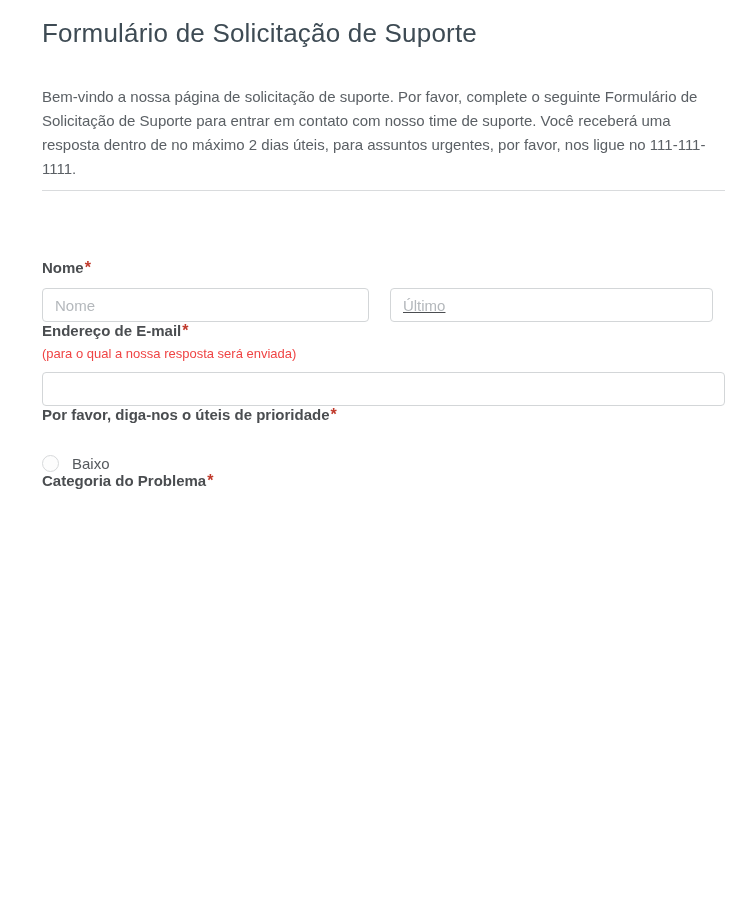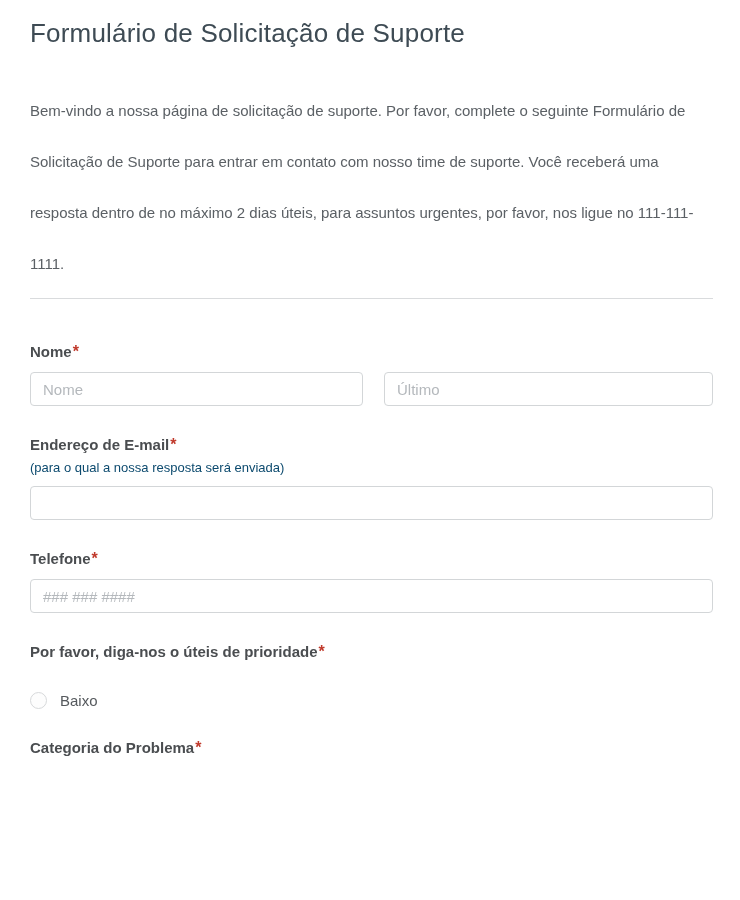--- a/index.html
+++ b/index.html
@@ -6,78 +6,78 @@
   html, body {
     width: 740px;
     height: 900px;
     background: #ffffff;
     font-family: "Liberation Sans", "DejaVu Sans", sans-serif;
     overflow: hidden;
   }
   .page {
     width: 740px;
     height: 900px;
-    padding: 16px 27px 0 30px;
+    padding: 16px 27px 0 42px;
   }
   .page-title {
     font-size: 26px;
     font-weight: 400;
     color: #3e4b54;
     letter-spacing: 0.2px;
     margin-top: 2px;
   }
   .intro {
     margin-top: 36px;
     font-size: 15px;
-    line-height: 51px;
+    line-height: 24px;
     color: #5b6065;
     max-width: 690px;
   }
   .divider {
     border: none;
     border-top: 1px solid #d9dbdd;
     margin-top: 9px;
     width: 683px;
   }
-  .field-group { margin-top: 30px; }
-  .field-group.first { margin-top: 44px; }
+  .field-group { }
+  .field-group.first { margin-top: 68px; }
   .field-label {
     font-size: 15px;
     font-weight: 700;
     color: #4a4d50;
   }
   .required {
     color: #c0392b;
     font-weight: 700;
     margin-left: 1px;
   }
   .sub-label {
     font-size: 13px;
-    color: #0c4a6e;
+    color: #ef4444;
     margin-top: 6px;
   }
   .inputs-row {
     display: flex;
     gap: 21px;
     margin-top: 11px;
   }
   input[type="text"] {
     height: 34px;
     border: 1px solid #d3d6d8;
     border-radius: 4px;
     padding: 0 12px;
     font-size: 15px;
     color: #4a4d50;
     font-family: "Liberation Sans", "DejaVu Sans", sans-serif;
     outline: none;
     background: #ffffff;
   }
   input[type="text"]::placeholder { color: #b4b8bc; opacity: 1; }
   .input-half-1 { width: 333px; }
-  .input-half-2 { width: 329px; }
+  .input-half-2 { width: 329px; text-decoration: underline; }
   .input-full {
     width: 683px;
     margin-top: 11px;
     display: block;
   }
   .radio-row {
     display: flex;
     align-items: flex-start;
     margin-top: 31px;
     cursor: pointer;
@@ -118,26 +118,20 @@
   </div>
 
   <div class="field-group">
     <div>
       <span class="field-label">Endereço de E-mail</span><span class="required">*</span>
     </div>
     <div class="sub-label">(para o qual a nossa resposta será enviada)</div>
     <input type="text" class="input-full" placeholder="" style="">
   </div>
 
-  <div class="field-group">
-    <div>
-      <span class="field-label">Telefone</span><span class="required">*</span>
-    </div>
-    <input type="text" class="input-full" placeholder="### ### ####" style="">
-  </div>
 
 
   <div class="field-group">
     <div>
       <span class="field-label">Por favor, diga-nos o úteis de prioridade</span><span class="required">*</span>
     </div>
 
     <div class="radio-row">
       <span class="radio-circle"></span>
       <span class="radio-label">Baixo</span>

